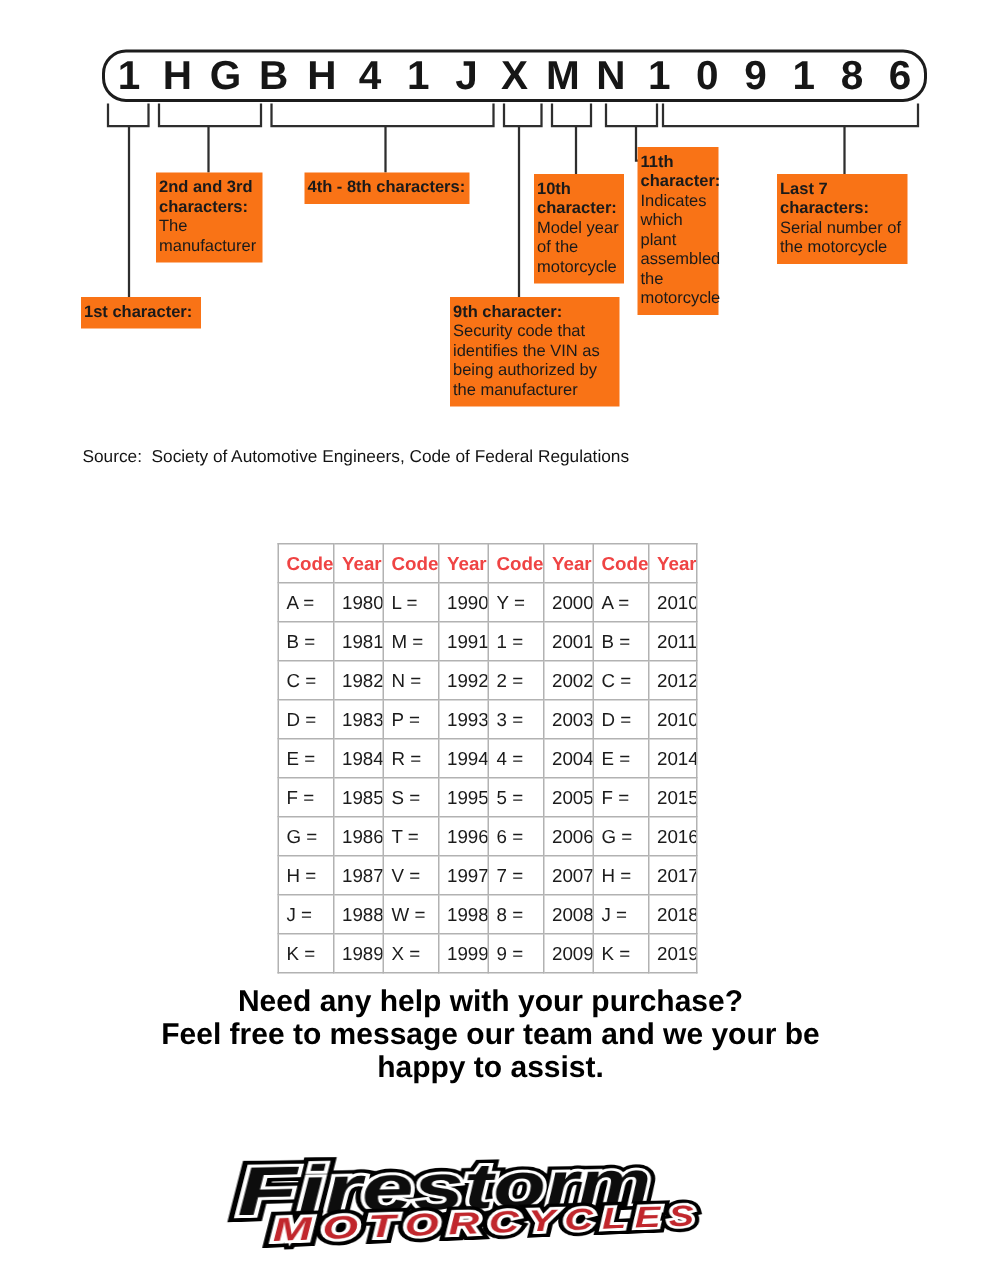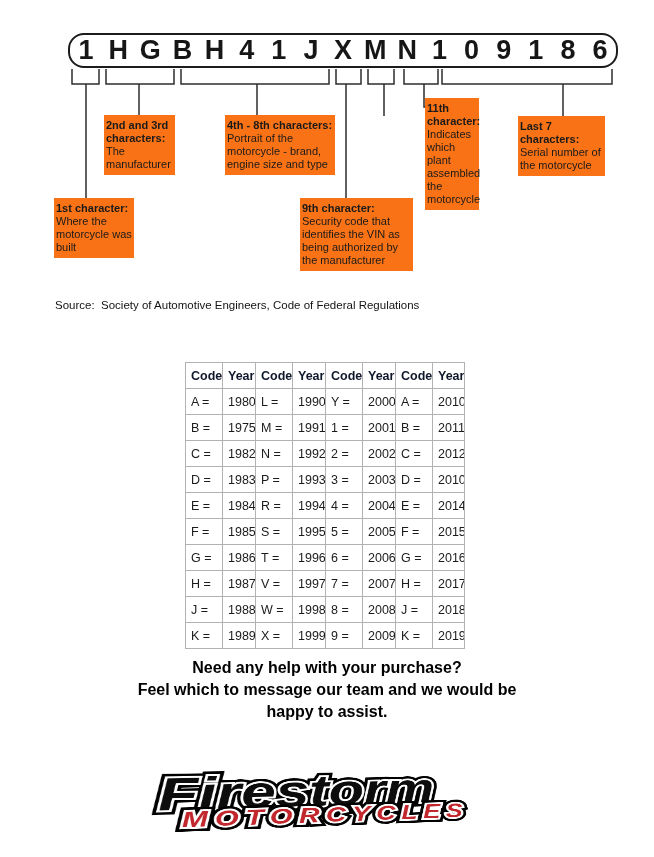--- a/index.html
+++ b/index.html
@@ -72,28 +72,28 @@
     border: 1px solid #b2b2b2;
     font-size: 12.5px;
     text-align: left;
     padding: 2px 0 2px 5px;
     height: 21px;
     vertical-align: middle;
     color: #1b1b1b;
     overflow: hidden;
     white-space: nowrap;
   }
-  .year-table th { font-weight: bold; color: #0f172a; }
+  .year-table th { font-weight: bold; color: #ef4444; }
 
   
   .help-message {
     position: absolute;
     left: 0; right: 0; top: 657px;
     text-align: center;
-    font-size: 16px;
+    font-size: 20px;
     line-height: 22px;
     font-weight: bold;
     color: #000;
   }
 
   
   .logo {
     position: absolute;
     left: 158px; top: 768px;
     transform: rotate(-1.5deg);
@@ -151,33 +151,35 @@
       <span class="vin-char">6</span>
     </div>
 
   <svg class="connectors" width="654" height="300" viewBox="0 0 654 300">
     <path d="M72 69 V84 H99 V69 M106 69 V84 H174 V69 M181 69 V84 H329 V69 M336 69 V84 H361 V69 M368 69 V84 H394 V69 M404 69 V84 H438 V69 M442 69 V84 H612 V69" fill="none" stroke="#2e2e2e" stroke-width="1.5"></path>
     <path d="M86 84 V198 M139 84 V115 M257 84 V115 M346 84 V198 M384 84 V116 M424 84 V107 H454 V115 M563 84 V116" fill="none" stroke="#2e2e2e" stroke-width="1.5"></path>
   </svg>
 
   <div class="callout" style="left:54px;  top:198px; width:80px;">
     <div class="callout-title">1st character:</div>
-    <div class="callout-body">Where the motorcycle was built</div>
   </div>
   <div class="callout" style="left:104px; top:115px; width:71px;">
     <div class="callout-title">2nd and 3rd characters:</div>
     <div class="callout-body">The manufacturer</div>
   </div>
-  <div class="callout" style="left:203px; top:115px; width:110px;margin-left:22px;">
+  <div class="callout" style="left:203px; top:115px; width:110px;">
     <div class="callout-title">4th - 8th characters:</div>
-    <div class="callout-body">Portrait of the motorcycle - brand, engine size and type</div>
   </div>
   <div class="callout" style="left:300px; top:198px; width:113px;">
     <div class="callout-title">9th character:</div>
     <div class="callout-body">Security code that identifies the VIN as being authorized by the manufacturer</div>
+  </div>
+  <div class="callout" style="left:356px; top:116px; width:60px;">
+    <div class="callout-title">10th character:</div>
+    <div class="callout-body">Model year of the motorcycle</div>
   </div>
   <div class="callout" style="left:425px; top:98px; width:54px;">
     <div class="callout-title">11th character:</div>
     <div class="callout-body">Indicates which plant assembled the motorcycle</div>
   </div>
   <div class="callout" style="left:518px; top:116px; width:87px;">
     <div class="callout-title">Last 7 characters:</div>
     <div class="callout-body">Serial number of the motorcycle</div>
   </div>
 
@@ -212,21 +214,21 @@
           <td>1980</td>
           <td>L =</td>
           <td>1990</td>
           <td>Y =</td>
           <td>2000</td>
           <td>A =</td>
           <td>2010</td>
         </tr>
         <tr>
           <td>B =</td>
-          <td>1975</td>
+          <td>1981</td>
           <td>M =</td>
           <td>1991</td>
           <td>1 =</td>
           <td>2001</td>
           <td>B =</td>
           <td>2011</td>
         </tr>
         <tr>
           <td>C =</td>
           <td>1982</td>
@@ -305,21 +307,21 @@
           <td>9 =</td>
           <td>2009</td>
           <td>K =</td>
           <td>2019</td>
         </tr>
       </tbody>
   </table>
 
   <div class="help-message">
     <div>Need any help with your purchase?</div>
-    <div>Feel which to message our team and we would be</div>
+    <div>Feel free to message our team and we your be</div>
     <div>happy to assist.</div>
   </div>
 
   <div class="logo">
     <div class="logo-persp">
       <div class="logo-word logo-name">
         <span class="layer outer" aria-hidden="true">Firestorm</span>
         <span class="layer inner" aria-hidden="true">Firestorm</span>
         <span class="layer top">Firestorm</span>
       </div>

